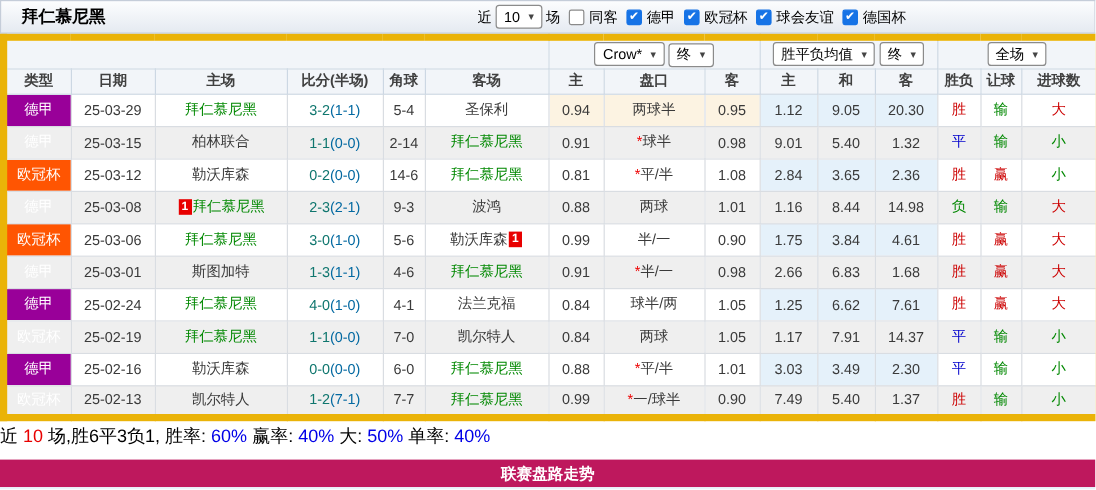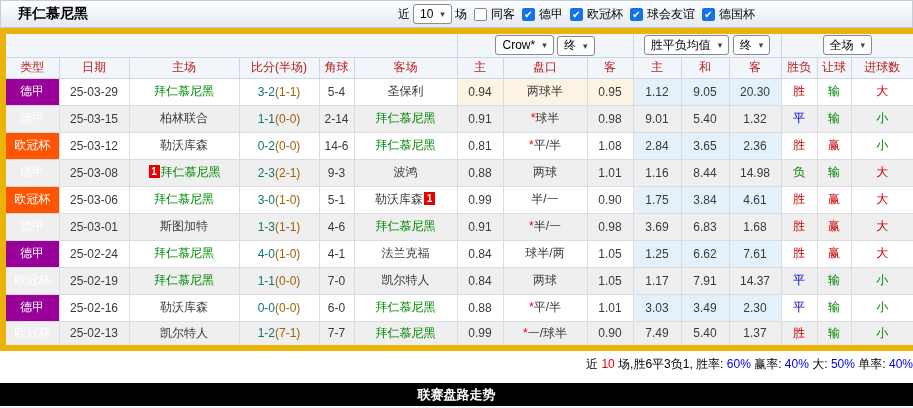--- a/index.html
+++ b/index.html
@@ -10,40 +10,40 @@
   .title{font-size:14px;font-weight:bold;margin-left:17px}
   .toolbar{position:absolute;left:397px;top:0;height:100%;display:flex;align-items:center;gap:3px;white-space:nowrap}
   .sel{display:inline-flex;align-items:center;border:1px solid #8b8b8b;border-radius:3px;background:#fff;padding:1px 6px;height:20px;gap:7px;cursor:default;color:#000}
   .caret{font-size:9px;color:#444}
   .cb{width:13px;height:13px;border:1px solid #1673e6;background:#1673e6;color:#fff;font-size:10px;line-height:11px;text-align:center;display:inline-block;margin:0 1px 0 4px;border-radius:2px}
   .cb.off{background:#fff;border-color:#8a8a8a}
   table{width:913px;border-collapse:collapse;table-layout:fixed;font-size:12px;border:6px solid #eab308}
   th,td{border:1px solid #d9dde2;text-align:center;white-space:nowrap;overflow:hidden;padding:0}
   thead td,thead th{background:#f2f5f9;border-color:#ccd7e3}
   tr.selrow td{height:26px}
-  tr.hdr th{height:21px;font-weight:normal;color:#b91c1c}
+  tr.hdr th{height:21px;font-weight:bold;color:#404040}
   tbody td{height:27px;color:#3a3a3a}
   tbody tr:nth-child(even) td{background:#efefef}
   td.avg{background:#e5f1fa}
   tr.hl td.od{background:#fcf3e2}
   td.t-de{background:#990099;color:#fff}
   td.t-cl{background:#ff5502;color:#fff}
   .c-team{color:#008800}
   .c-red{color:#cc0000}
   .c-green{color:#008800}
   .c-blue{color:#0000cc}
   .ft{color:#0f766e}
-  .ht{color:#a16207}
+  .ht{color:#0369a1}
   .star{color:#ee0000}
   .rc{display:inline-block;min-width:11px;height:13px;background:#e80000;color:#fff;font-size:10px;line-height:13px;vertical-align:1px;margin:0 1px;font-weight:bold}
   .rc:empty{display:none}
-  .summary{height:26px;line-height:26px;text-align:right;font-size:12px;color:#000}
+  .summary{height:26px;line-height:26px;text-align:left;font-size:15px;color:#000}
   .c-pct{color:#0000e8}
   .summary .c-red{color:#e80000}
-  .footer{height:23px;margin-top:6px;background:#000000;color:#fff;font-weight:bold;font-size:13px;text-align:center;line-height:23px}
+  .footer{height:23px;margin-top:6px;background:#be185d;color:#fff;font-weight:bold;font-size:13px;text-align:center;line-height:23px}
   .strip{height:8px;background:#e8f3fa}
 </style>
 </head>
 <body>
 
 <div class="widget">
 
   <div class="titlebar">
     <span class="title">拜仁慕尼黑</span>
     <div class="toolbar">
@@ -209,21 +209,21 @@
           <td class="c-green">负</td>
           <td class="c-green">输</td>
           <td class="c-red">大</td>
         </tr>
 
         <tr>
           <td class="type t-cl">欧冠杯</td>
           <td>25-03-06</td>
           <td><span class="c-team">拜仁慕尼黑</span></td>
           <td><span class="ft">3-0</span><span class="ht">(1-0)</span></td>
-          <td>5-1</td>
+          <td>5-6</td>
           <td><span>勒沃库森</span><span class="rc">1</span></td>
           <td class="od">0.99</td>
           <td class="od"><span class="star"></span><span>半/一</span></td>
           <td class="od">0.90</td>
           <td class="avg">1.75</td>
           <td class="avg">3.84</td>
           <td class="avg">4.61</td>
           <td class="c-red">胜</td>
           <td class="c-red">赢</td>
           <td class="c-red">大</td>
@@ -232,21 +232,21 @@
         <tr>
           <td class="type t-de">德甲</td>
           <td>25-03-01</td>
           <td><span>斯图加特</span></td>
           <td><span class="ft">1-3</span><span class="ht">(1-1)</span></td>
           <td>4-6</td>
           <td><span class="c-team">拜仁慕尼黑</span></td>
           <td class="od">0.91</td>
           <td class="od"><span class="star">*</span><span>半/一</span></td>
           <td class="od">0.98</td>
-          <td class="avg">3.69</td>
+          <td class="avg">2.66</td>
           <td class="avg">6.83</td>
           <td class="avg">1.68</td>
           <td class="c-red">胜</td>
           <td class="c-red">赢</td>
           <td class="c-red">大</td>
         </tr>
 
         <tr>
           <td class="type t-de">德甲</td>
           <td>25-02-24</td>

